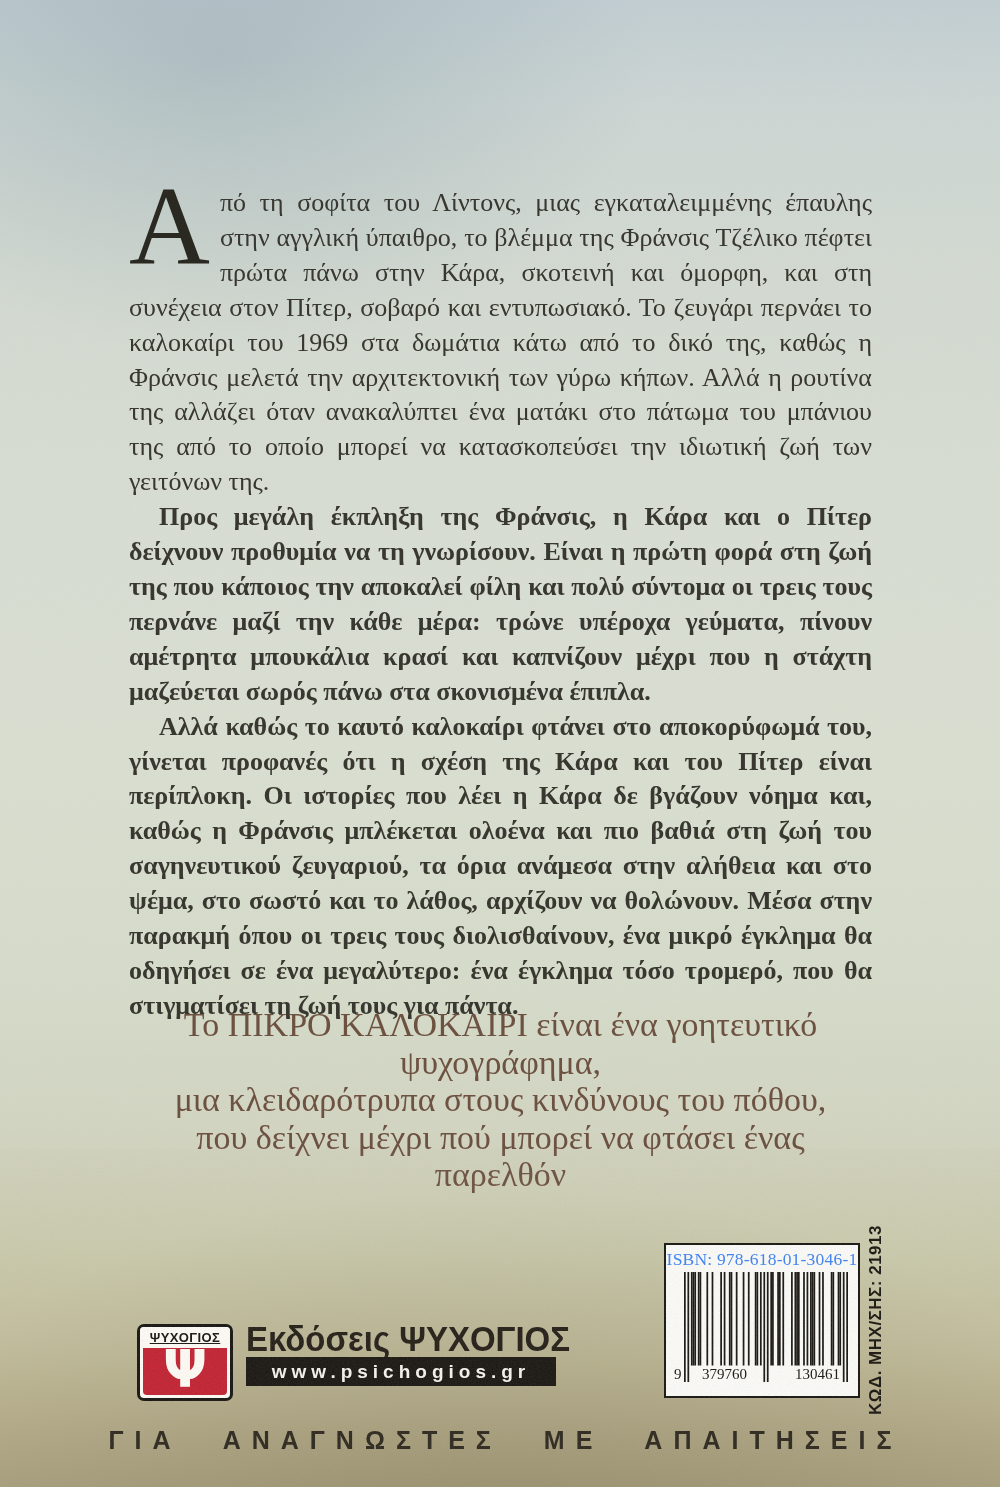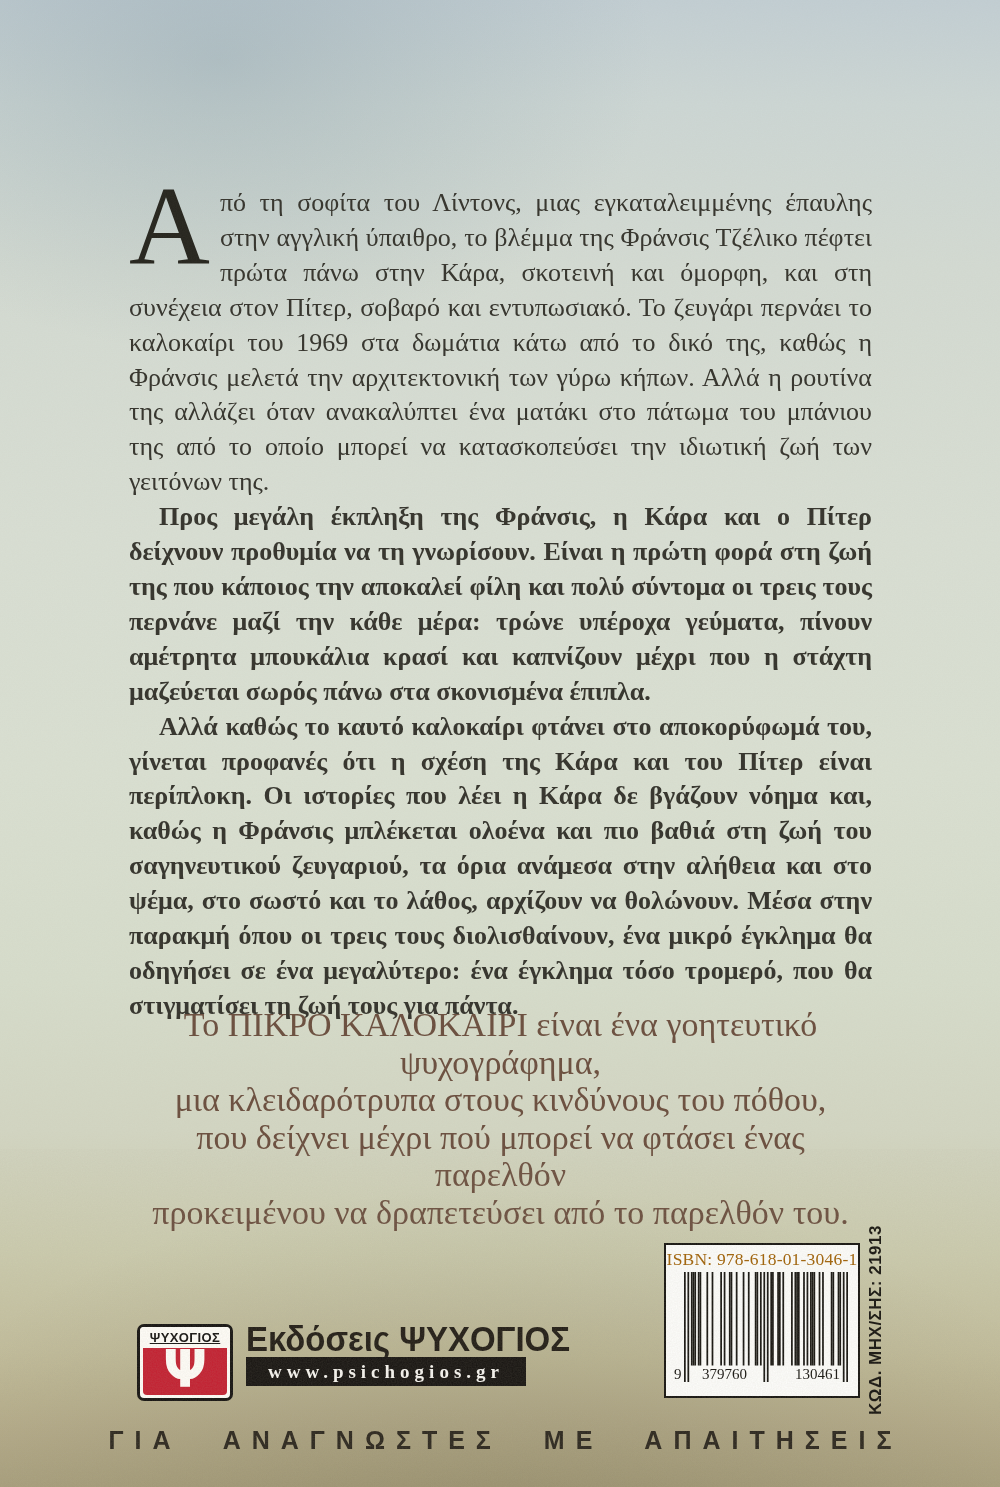--- a/index.html
+++ b/index.html
@@ -41,21 +41,21 @@
     text-align:center;
   }
 
   
   .isbn-box{
     position:absolute;left:664px;top:1243px;width:196px;height:155px;
     background:#fdfdfb;border:2px solid #15130f;box-sizing:border-box;
   }
   .isbn-label{
     margin-top:4px;text-align:center;
-    font-size:17.5px;color:#a16207;letter-spacing:0.2px;
+    font-size:17.5px;color:#3b82f6;letter-spacing:0.2px;
     font-family:"Liberation Serif","DejaVu Serif",serif;
   }
   .barcode-wrap{position:relative;height:112px;margin:2px 12px 0 12px;}
   .barcode-wrap svg{position:absolute;left:6px;top:0;}
   .barcode-digits span{
     position:absolute;bottom:2px;
     font-size:15px;color:#15130f;background:#fdfdfb;
     font-family:"Liberation Serif","DejaVu Serif",serif;
     padding:0 2px;line-height:15px;
   }
@@ -94,24 +94,24 @@
     margin-top:-6px;
   }
   .pub-name{
     position:absolute;left:246px;top:1320px;width:340px;
     font-family:"Liberation Sans","DejaVu Sans",sans-serif;
     font-weight:bold;font-size:33px;color:#211c15;
     letter-spacing:0px;white-space:nowrap;
     transform:scaleY(1.05);transform-origin:top left;
   }
   .pub-url{
-    position:absolute;left:246px;top:1357px;width:280px;height:29px;
+    position:absolute;left:246px;top:1357px;width:310px;height:29px;
     background:#171411;color:#f6f4ef;
     display:flex;align-items:center;justify-content:center;
-    font-family:Liberation Serif, serif;
+    font-family:Liberation Sans, sans-serif;
     font-weight:bold;font-size:19px;letter-spacing:5px;
   }
   .slogan{
     position:absolute;left:0;top:1426px;width:1000px;
     text-align:center;
     font-family:"Liberation Sans","DejaVu Sans",sans-serif;
     font-weight:bold;font-size:25px;color:#2b261d;
     letter-spacing:11px;word-spacing:24px;
     text-indent:11px; 
     transform:scaleY(1.05);
@@ -127,21 +127,20 @@
       <span class="dropcap">Α</span><span>πό τη σοφίτα του Λίντονς, μιας εγκαταλειμμένης έπαυλης στην αγγλική ύπαιθρο, το βλέμμα της Φράνσις Τζέλικο πέφτει πρώτα πάνω στην Κάρα, σκοτεινή και όμορφη, και στη συνέχεια στον Πίτερ, σοβαρό και εντυπωσιακό. Το ζευγάρι περνάει το καλοκαίρι του 1969 στα δωμάτια κάτω από το δικό της, καθώς η Φράνσις μελετά την αρχιτεκτονική των γύρω κήπων. Αλλά η ρουτίνα της αλλάζει όταν ανακαλύπτει ένα ματάκι στο πάτωμα του μπάνιου της από το οποίο μπορεί να κατασκοπεύσει την ιδιωτική ζωή των γειτόνων της.</span>
     </p>
     <p class="indent">Προς μεγάλη έκπληξη της Φράνσις, η Κάρα και ο Πίτερ δείχνουν προθυμία να τη γνωρίσουν. Είναι η πρώτη φορά στη ζωή της που κάποιος την αποκαλεί φίλη και πολύ σύντομα οι τρεις τους περνάνε μαζί την κάθε μέρα: τρώνε υπέροχα γεύματα, πίνουν αμέτρητα μπουκάλια κρασί και καπνίζουν μέχρι που η στάχτη μαζεύεται σωρός πάνω στα σκονισμένα έπιπλα.</p>
     <p class="indent">Αλλά καθώς το καυτό καλοκαίρι φτάνει στο αποκορύφωμά του, γίνεται προφανές ότι η σχέση της Κάρα και του Πίτερ είναι περίπλοκη. Οι ιστορίες που λέει η Κάρα δε βγάζουν νόημα και, καθώς η Φράνσις μπλέκεται ολοένα και πιο βαθιά στη ζωή του σαγηνευτικού ζευγαριού, τα όρια ανάμεσα στην αλήθεια και στο ψέμα, στο σωστό και το λάθος, αρχίζουν να θολώνουν. Μέσα στην παρακμή όπου οι τρεις τους διολισθαίνουν, ένα μικρό έγκλημα θα οδηγήσει σε ένα μεγαλύτερο: ένα έγκλημα τόσο τρομερό, που θα στιγματίσει τη ζωή τους για πάντα.</p>
   </div>
 
   <div class="quote">
     <div>Το ΠΙΚΡΟ ΚΑΛΟΚΑΙΡΙ είναι ένα γοητευτικό ψυχογράφημα,</div>
     <div>μια κλειδαρότρυπα στους κινδύνους του πόθου,</div>
     <div>που δείχνει μέχρι πού μπορεί να φτάσει ένας παρελθόν</div>
-    <div>προκειμένου να δραπετεύσει από το παρελθόν του.</div>
   </div>
 
   <div class="isbn-box">
     <div class="isbn-label">ISBN: 978-618-01-3046-1</div>
     <div class="barcode-wrap">
       <svg width="164" height="110" viewBox="0 0 95 60" preserveAspectRatio="none" fill="#15130f">
           <rect x="0" y="0" width="1" height="60"></rect>
           <rect x="2" y="0" width="1" height="60"></rect>
           <rect x="4" y="0" width="1" height="51"></rect>
           <rect x="5" y="0" width="1" height="51"></rect>

